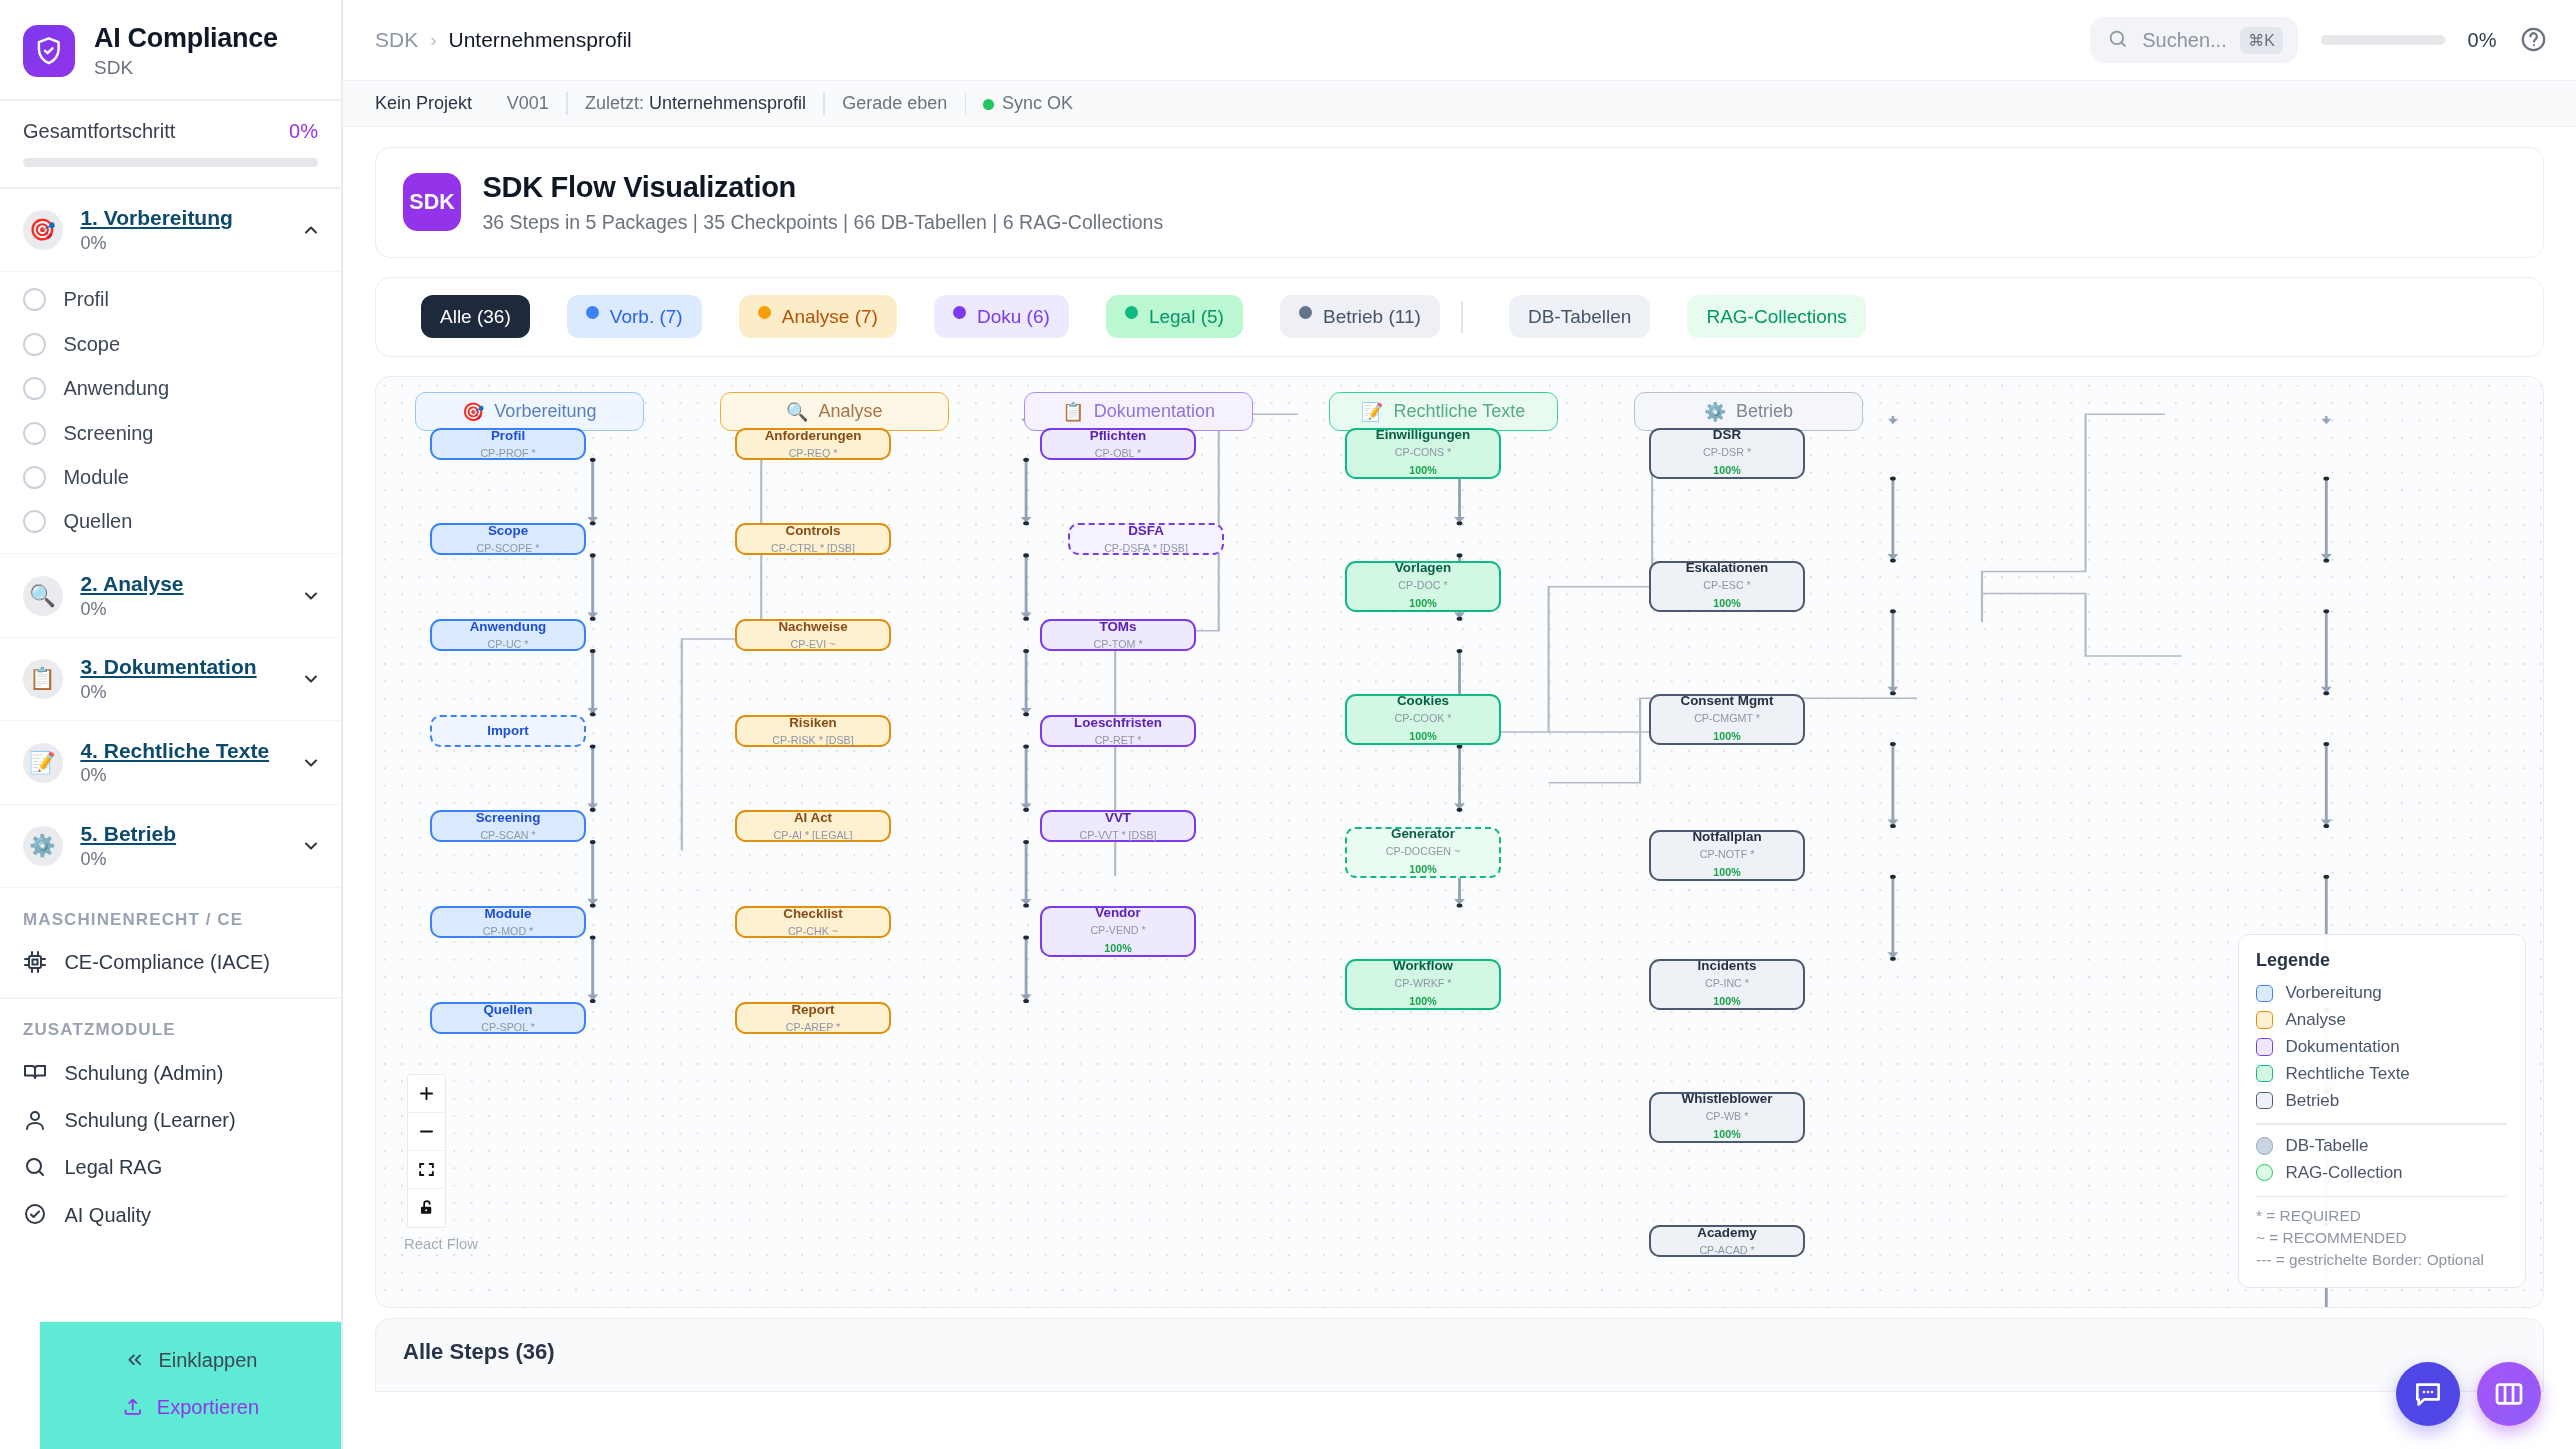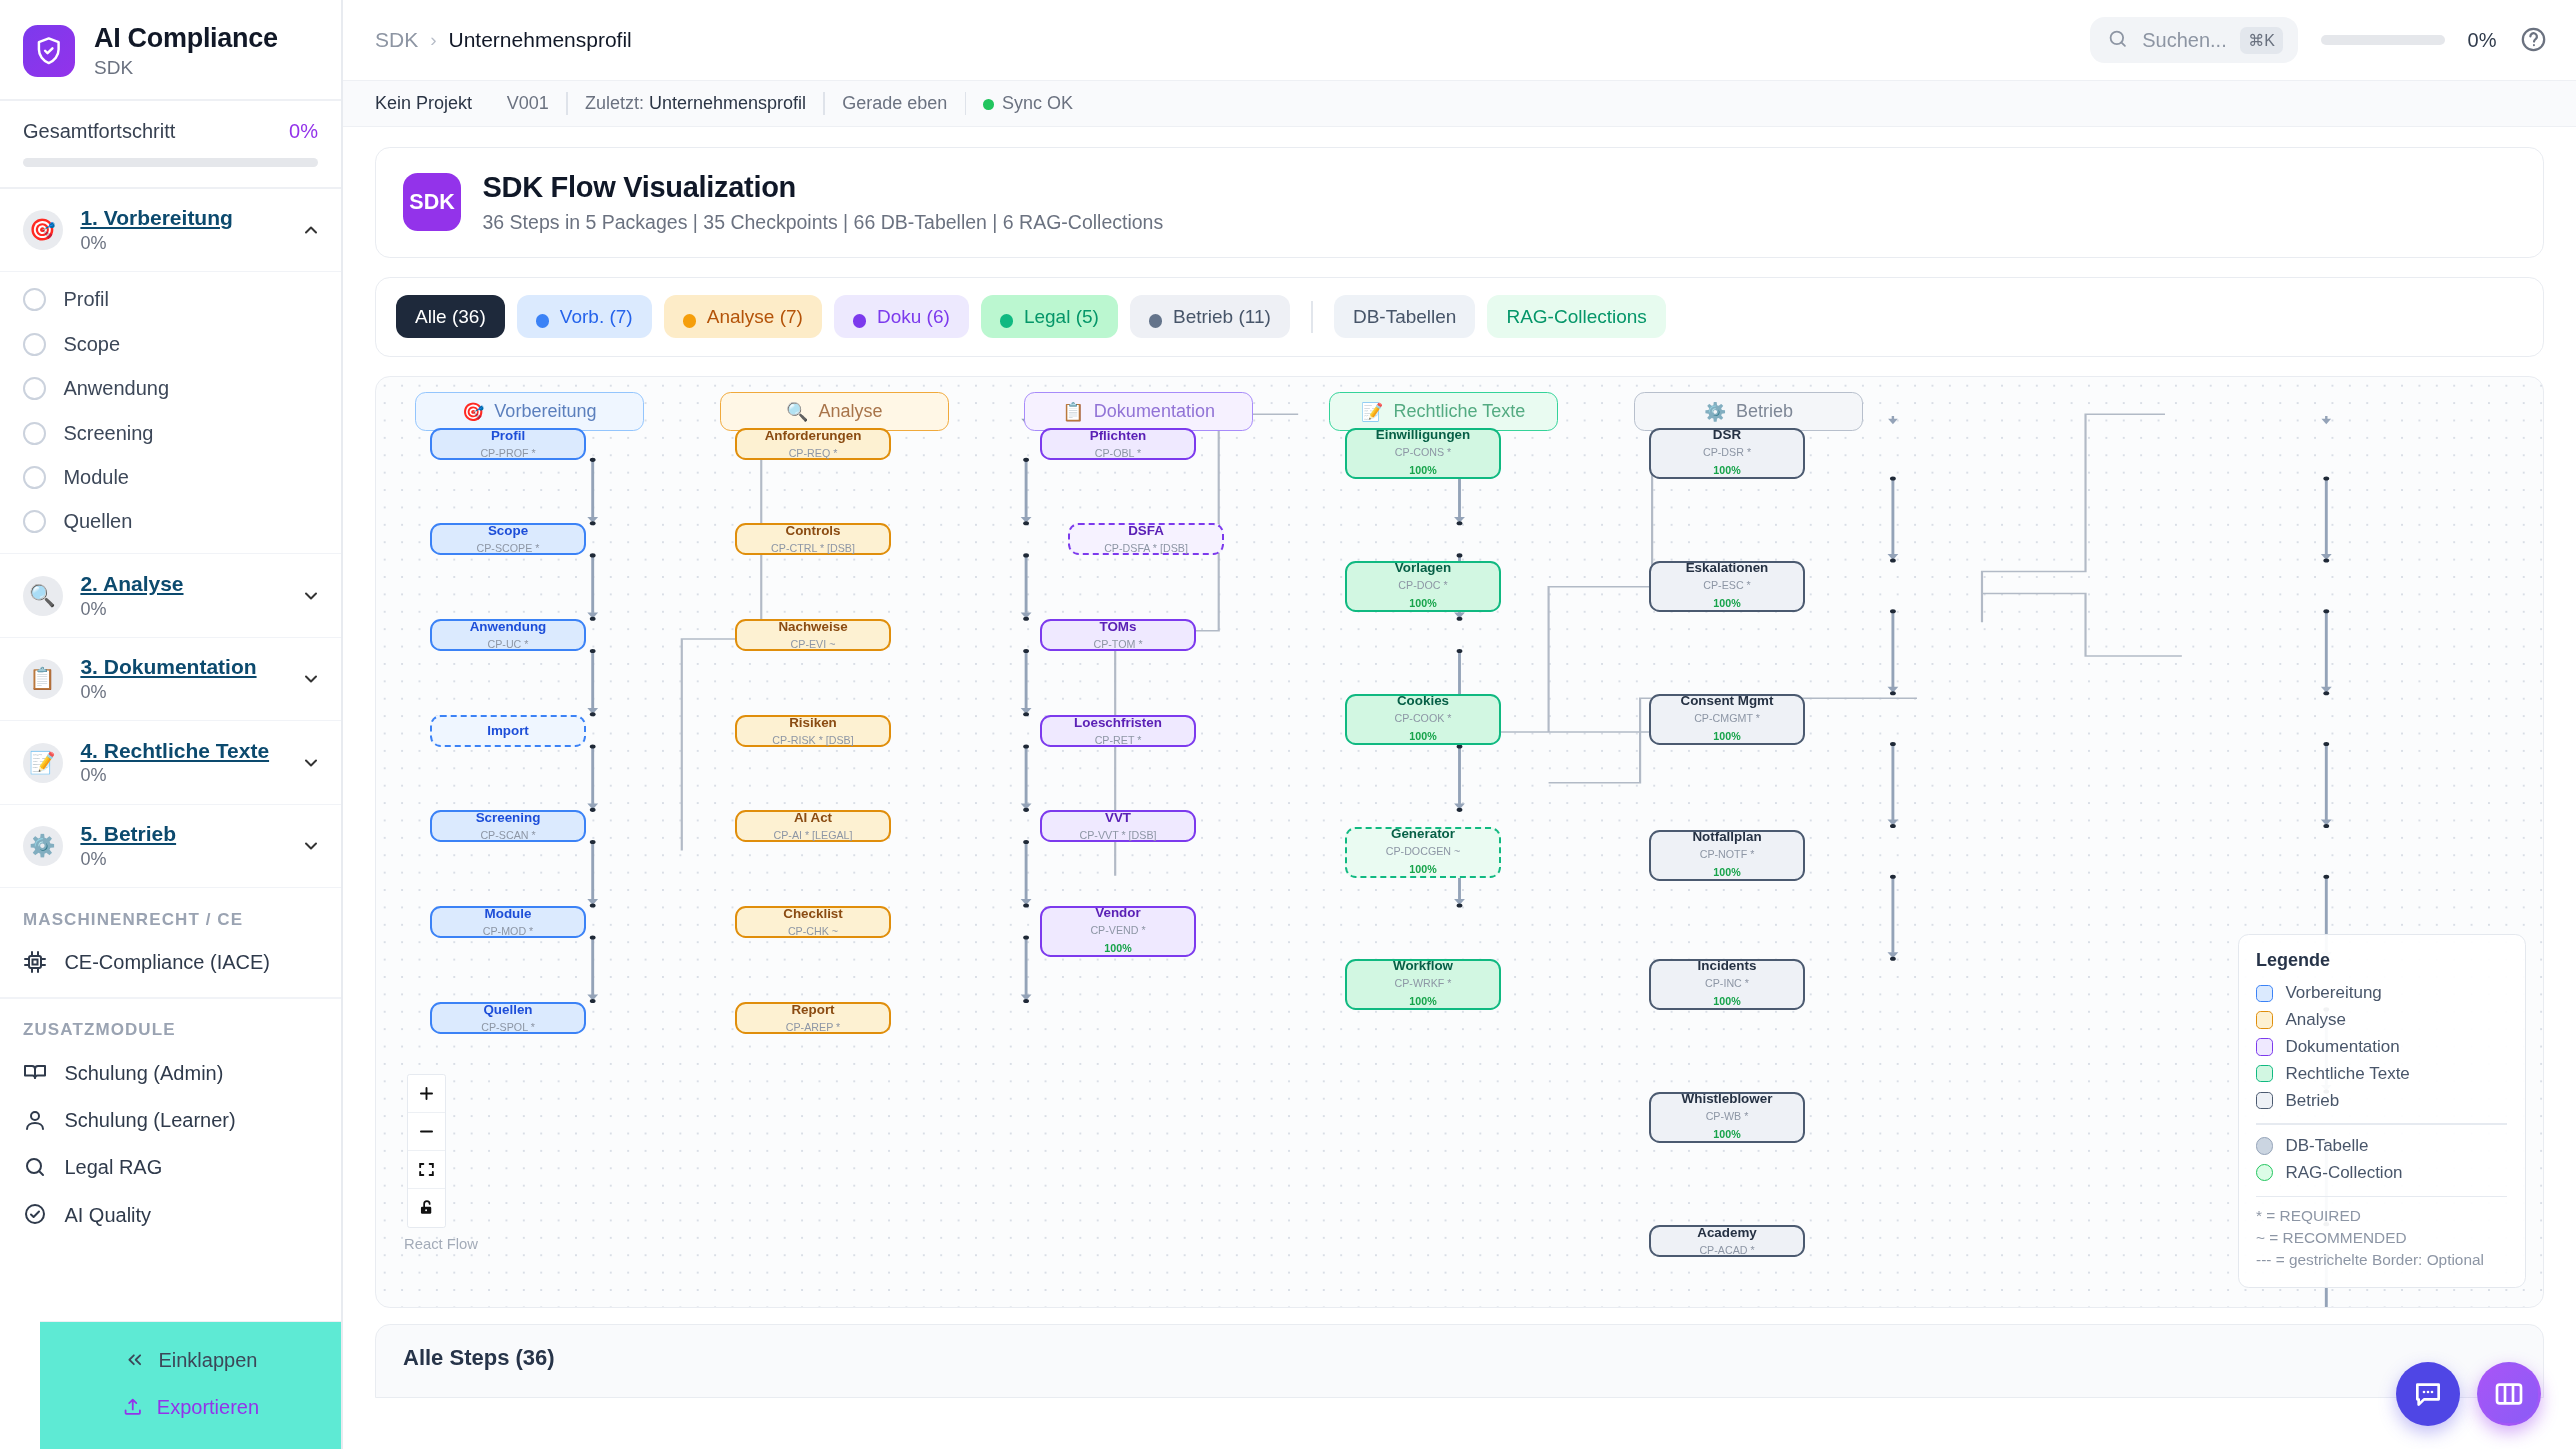--- a/index.html
+++ b/index.html
@@ -133,23 +133,24 @@
     display: flex; align-items: center; justify-content: center; flex: 0 0 58px;
   }
   .card-title { font-size: 29px; font-weight: bold; color: #101828; letter-spacing: -0.3px; }
   .card-sub { font-size: 19.5px; color: #6b7280; margin-top: 6.7px; }
 
   .chipsbar {
     margin-top: 19px; background: #fff; border: 1.3px solid #e9ecf1; border-radius: 14.8px;
     padding: 17.4px 20px; display: flex; align-items: center; gap: 12px;
   }
   .chip {
-    display: flex; align-items: flex-end; gap: 10.7px;
+    display: flex; align-items: flex-start; gap: 10.7px;
     border-radius: 12px; padding: 10.7px 19px; font-size: 19px; font-weight: 500; cursor: pointer;
     white-space: nowrap;
+    margin-left: 25px;
   }
   .chip .cdot { width: 13.4px; height: 13.4px; border-radius: 50%; }
   .chip-all { background: #1e293b; color: #fff; }
   .chip-vorb { background: #dbeafe; color: #2563eb; }
   .chip-analyse { background: #fdecc8; color: #b45309; }
   .chip-doku { background: #ede9fe; color: #7c3aed; }
   .chip-legal { background: #bbf7d0; color: #059669; }
   .chip-betrieb { background: #eef0f5; color: #475569; }
   .chip-sep { width: 1.3px; height: 32px; background: #e2e6ec; margin: 0 9.4px; }
   .chip-db { background: #eef2f7; color: #475569; }
@@ -219,21 +220,21 @@
     position: absolute; left: 31px; bottom: 79px;
     width: 39px; background: #fff; border: 1.3px solid #e6eaf0; border-radius: 2.7px;
     display: flex; flex-direction: column; overflow: hidden;
   }
   .fc-btn { height: 38px; display: flex; align-items: center; justify-content: center; border-bottom: 1.3px solid #edf0f4; cursor: pointer; }
   .fc-btn:last-child { border-bottom: none; }
   .fc-btn svg { width: 19px; height: 19px; }
   .rf-attr { position: absolute; left: 28px; bottom: 55px; font-size: 14.8px; color: #a3abb8; }
 
   .bottompanel {
-    margin-top: 16px; border: 1.3px solid #e9ecf1; border-radius: 14.8px 14.8px 0 0;
+    margin-top: 10px; border: 1.3px solid #e9ecf1; border-radius: 14.8px 14.8px 0 0;
     background: #f9fafc; padding: 20px 27px; height: 74px;
   }
   .bottom-title { font-size: 22px; font-weight: bold; color: #273449; }
 
   .fabs { position: absolute; right: 35px; bottom: 23px; display: flex; gap: 17.4px; z-index: 30; }
   .fab { width: 64px; height: 64px; border-radius: 50%; display: flex; align-items: center; justify-content: center; cursor: pointer; }
   .fab svg { width: 32px; height: 32px; }
   .fab-chat { background: #4f46e5; box-shadow: 0 6.7px 17.4px rgba(79,70,229,.35); }
   .fab-panel { background: linear-gradient(135deg,#a855f7,#8b5cf6); box-shadow: 0 6.7px 17.4px rgba(147,51,234,.4); border: 3.4px solid rgba(168,85,247,.35); }
 </style>

